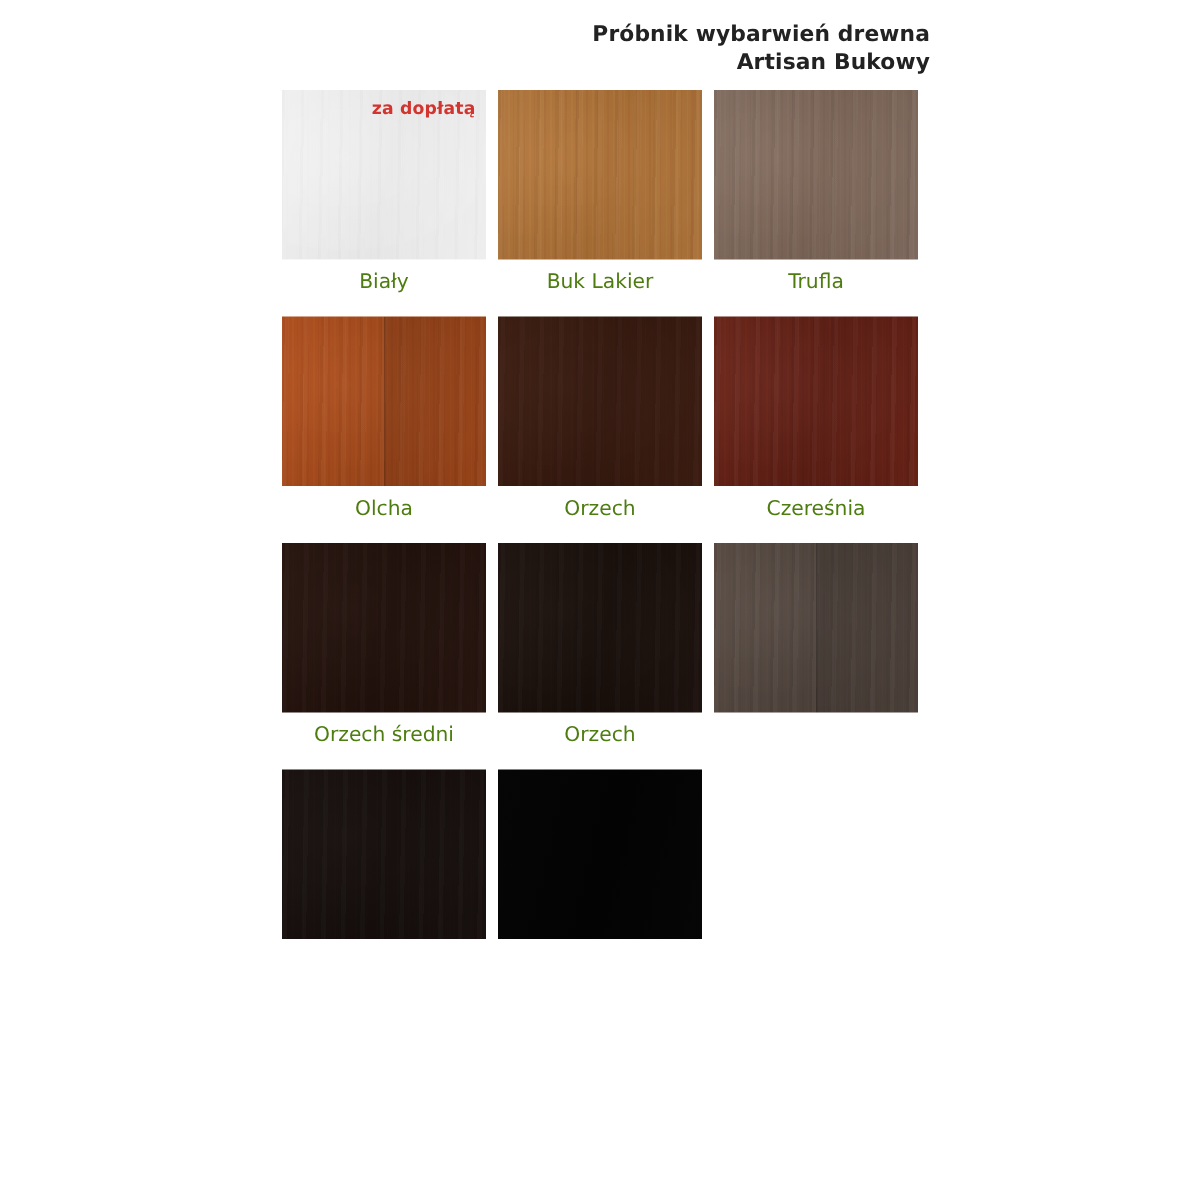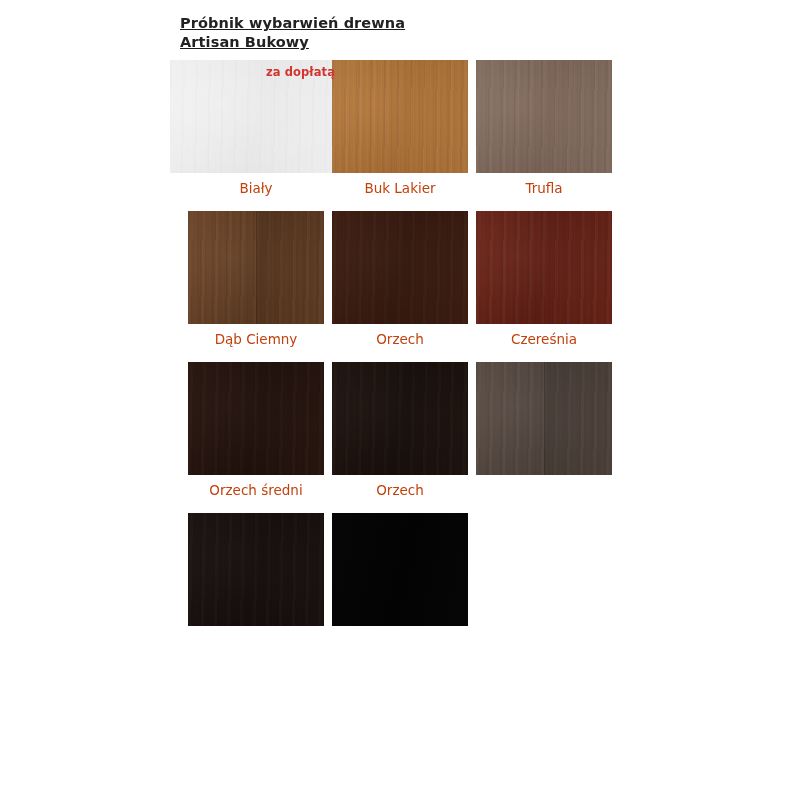--- a/index.html
+++ b/index.html
@@ -18,24 +18,23 @@
   #sheet {
     position: relative;
     width: 800px;
     height: 800px;
     box-sizing: border-box;
     padding: 14px 180px 0 180px;
   }
 
   
   .title-block {
-    text-align: left;
+    text-align: right;
     line-height: 1.32;
     margin: 0 0 8px 0;
-    text-decoration: underline;
   }
   .title-line {
     font-size: 14.5px;
     font-weight: 600;
     letter-spacing: 0.1px;
     color: #222222;
     white-space: nowrap;
   }
 
   
@@ -119,37 +118,37 @@
     z-index: 3;
   }
 
   .swatch-label {
     margin-top: 7px;
     margin-bottom: 13px;
     font-size: 13.5px;
     font-weight: 500;
     line-height: 1.33;
     text-align: center;
-    color: #c2410c;
+    color: #4d7c0f;
     white-space: pre-line;
   }
 </style>
 </head>
 <body>
 
 <div id="sheet">
 
   <div class="title-block">
     <div class="title-line">Próbnik wybarwień drewna</div>
     <div class="title-line">Artisan Bukowy</div>
   </div>
 
   <div class="swatch-grid">
       <div class="swatch-cell">
-        <div class="swatch-chip" style="background: linear-gradient(103deg, rgb(244, 244, 244) 0%, rgb(236, 236, 236) 52%, rgb(244, 244, 244) 100%); padding-left: 36px;">
+        <div class="swatch-chip" style="background: linear-gradient(103deg, rgb(244, 244, 244) 0%, rgb(236, 236, 236) 52%, rgb(244, 244, 244) 100%);">
           <div class="grain" style="opacity: 0.35;"></div>
           <div class="grain2" style="opacity: 0.25;"></div>
           <div class="badge-surcharge">za dopłatą</div>
         </div>
         <div class="swatch-label">Biały</div>
       </div>
       <div class="swatch-cell">
         <div class="swatch-chip" style="background: linear-gradient(103deg, rgb(182, 122, 63) 0%, rgb(172, 112, 54) 52%, rgb(182, 122, 63) 100%);">
           <div class="grain"></div>
           <div class="grain2"></div>
@@ -157,26 +156,26 @@
         <div class="swatch-label">Buk Lakier</div>
       </div>
       <div class="swatch-cell">
         <div class="swatch-chip" style="background: linear-gradient(103deg, rgb(135, 113, 100) 0%, rgb(125, 102, 88) 52%, rgb(135, 113, 100) 100%);">
           <div class="grain" style="opacity: 0.5;"></div>
           <div class="grain2"></div>
         </div>
         <div class="swatch-label">Trufla</div>
       </div>
       <div class="swatch-cell">
-        <div class="swatch-chip" style="background: linear-gradient(103deg, rgb(112, 71, 42) 0%, rgb(93, 58, 32) 52%, rgb(112, 71, 42) 100%);">
+        <div class="swatch-chip" style="background: linear-gradient(103deg, rgb(181, 82, 31) 0%, rgb(161, 72, 26) 52%, rgb(181, 82, 31) 100%);">
           <div class="grain"></div>
           <div class="grain2"></div>
           <div class="seam"></div>
         </div>
-        <div class="swatch-label">Dąb Ciemny</div>
+        <div class="swatch-label">Olcha</div>
       </div>
       <div class="swatch-cell">
         <div class="swatch-chip" style="background: linear-gradient(103deg, rgb(62, 30, 18) 0%, rgb(52, 24, 14) 52%, rgb(62, 30, 18) 100%);">
           <div class="grain" style="opacity: 0.45;"></div>
           <div class="grain2" style="opacity: 0.45;"></div>
         </div>
         <div class="swatch-label">Orzech</div>
       </div>
       <div class="swatch-cell">
         <div class="swatch-chip" style="background: linear-gradient(103deg, rgb(109, 37, 25) 0%, rgb(93, 29, 19) 52%, rgb(109, 37, 25) 100%);">

